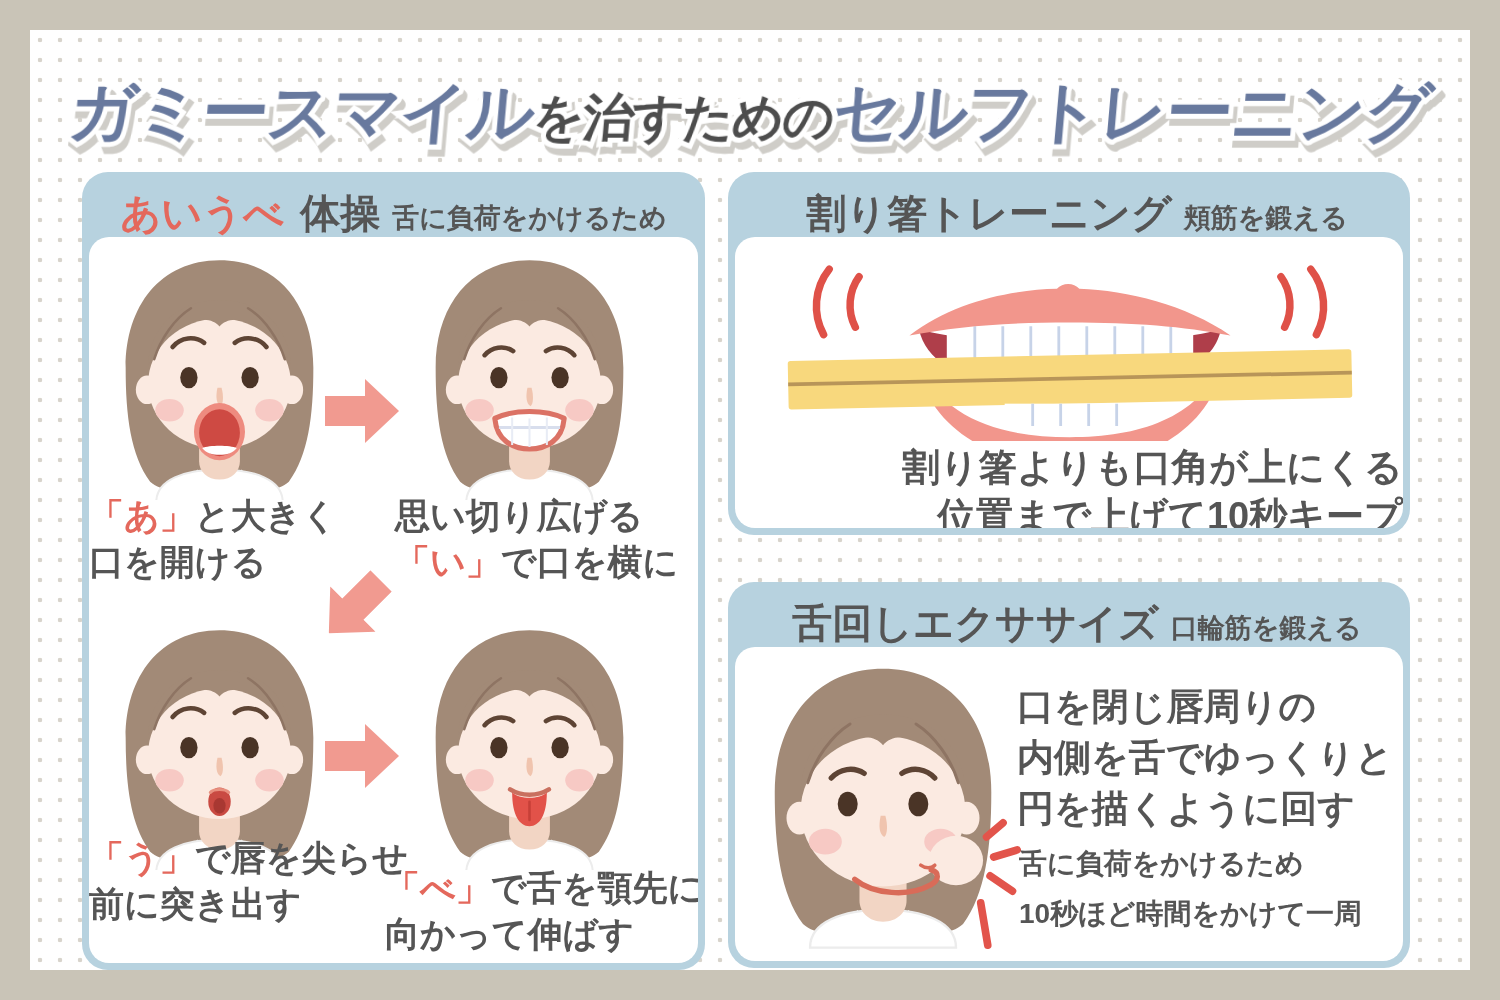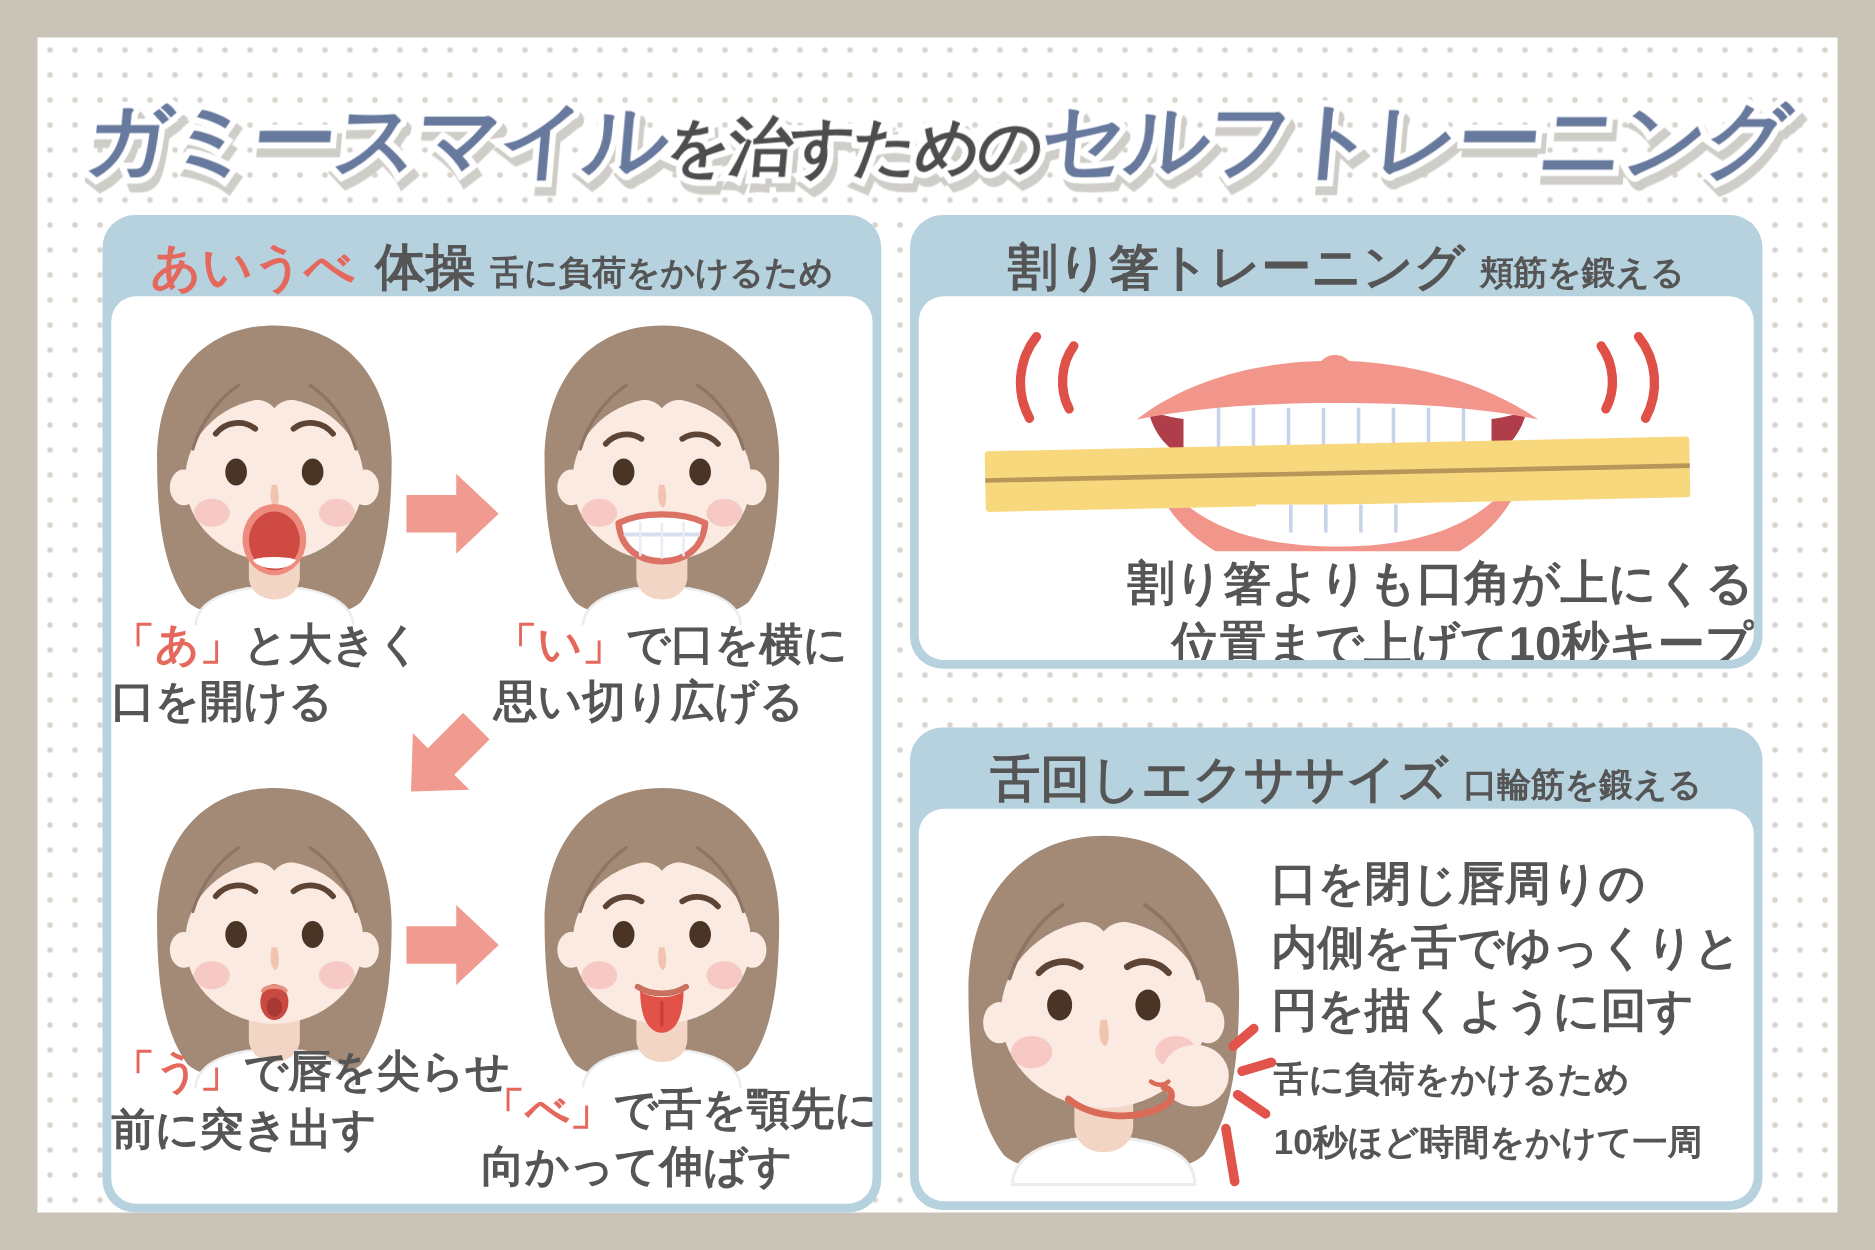--- a/index.html
+++ b/index.html
@@ -147,22 +147,22 @@
           <path d="M90,179 L150,179" stroke="#D8DEED" stroke-width="3"></path>
           <path d="M103,169 L103,196 M120,170 L120,198 M137,169 L137,196" stroke="#E8ECF5" stroke-width="2"></path>
         </g>
       </svg>
 
       <div class="cap" id="cap-a">
         <div><span class="accent">「あ」</span><span>と大きく</span></div>
         <div>口を開ける</div>
       </div>
       <div class="cap" id="cap-i">
+        <div>思い切り広げる</div>
         <div><span class="accent">「い」</span><span>で口を横に</span></div>
-        <div>思い切り広げる</div>
       </div>
 
       <svg class="arrow" id="arrow-diag" viewBox="0 0 74 64">
           <use href="#block-arrow"></use>
         </svg>
 
       <svg class="face-svg" id="face-u" viewBox="0 0 240 250">
         <use href="#face-base"></use>
           <use href="#brows-raised"></use>
         <g>

